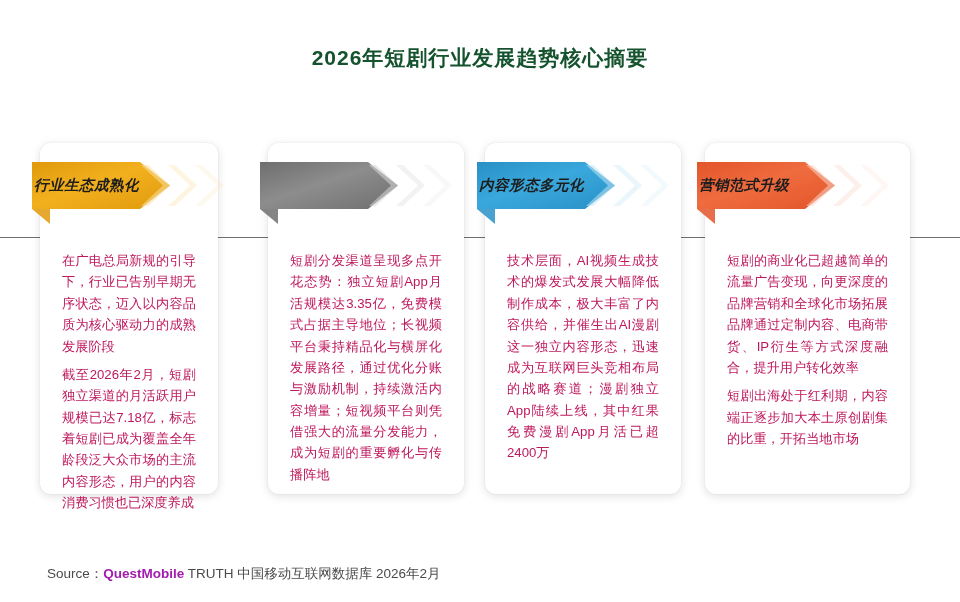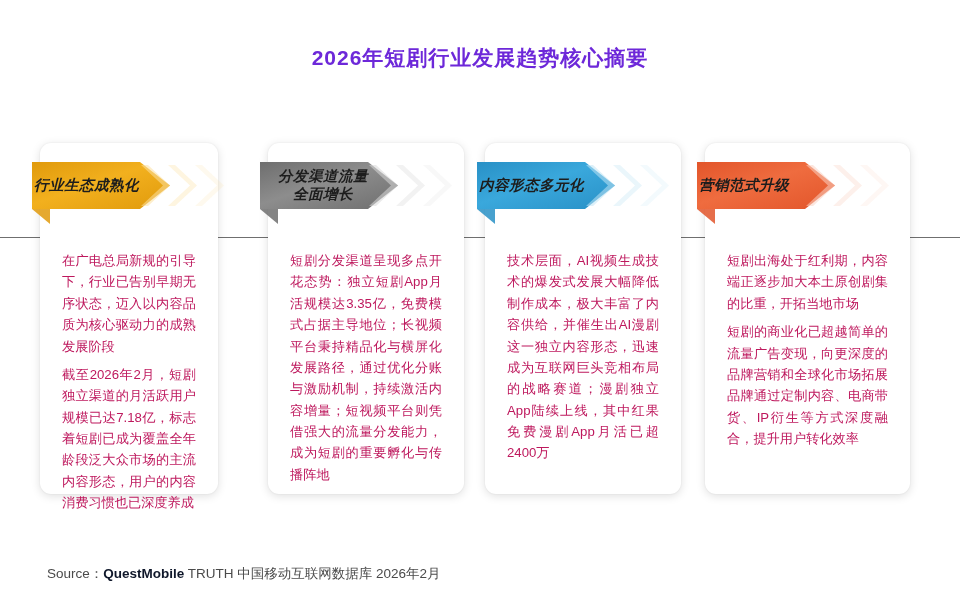--- a/index.html
+++ b/index.html
@@ -9,21 +9,21 @@
     font-family:"Liberation Sans","DejaVu Sans",sans-serif;
     position:relative;overflow:hidden;
     color:#3c3c3c;
   }
   #page{position:absolute;inset:0;background:#fff;}
 
   
   .page-title{
     position:absolute;top:44px;left:0;width:960px;
     text-align:center;
-    font-size:21px;font-weight:bold;color:#6d28d9;
+    font-size:21px;font-weight:bold;color:#14532d;
     letter-spacing:1px;
   }
 
   
   .timeline-line{
     position:absolute;left:0;top:237px;width:960px;height:1px;
     background:#6f6f6f;
   }
   .timeline-dot{
     position:absolute;top:230px;width:15px;height:15px;border-radius:50%;
@@ -57,21 +57,21 @@
     text-align:justify;
   }
   .card-body p{margin:0 0 7px 0;}
   .card-body p:last-child{margin-bottom:0;}
 
   
   .source{
     position:absolute;left:47px;top:565px;
     font-size:13.5px;color:#4a4a4a;white-space:nowrap;
   }
-  .source .brand{color:#0f172a;font-weight:bold;}
+  .source .brand{color:#a21caf;font-weight:bold;}
   .source span{vertical-align:baseline;}
 </style>
 </head>
 <body>
 
 <div id="page">
 
   <div class="page-title">2026年短剧行业发展趋势核心摘要</div>
 
   <div class="timeline-line"></div>
@@ -116,22 +116,20 @@
                 <stop offset="45%" stop-color="#8d8d8d"></stop>
                 <stop offset="100%" stop-color="#6e6e6e"></stop>
               </linearGradient>
             </defs>
             <path d="M 4 47 L 22 47 L 22 62 Z" fill="#6e6e6e" opacity="0.85"></path>
             <path d="M 4 0 L 112 0 L 142 23.5 L 112 47 L 4 47 Z" fill="url(#g1)"></path>
             <path d="M 120 3 L 142 23.5 L 120 44 L 113 44 L 135 23.5 L 113 3 Z" fill="#d8d8d8" opacity="0.55"></path>
             <path d="M 147 3 L 169 23.5 L 147 44 L 140 44 L 162 23.5 L 140 3 Z" fill="#d8d8d8" opacity="0.33"></path>
             <path d="M 174 3 L 196 23.5 L 174 44 L 167 44 L 189 23.5 L 167 3 Z" fill="#d8d8d8" opacity="0.18"></path>
           </svg>
-          <div class="banner-text two-line">分发渠道流量
-全面增长</div>
         </div>
         <div class="card-body" style="width: 152px;">
           <p>短剧分发渠道呈现多点开花态势：独立短剧App月活规模达3.35亿，免费模式占据主导地位；长视频平台秉持精品化与横屏化发展路径，通过优化分账与激励机制，持续激活内容增量；短视频平台则凭借强大的流量分发能力，成为短剧的重要孵化与传播阵地</p>
         </div>
       </div>
       <div class="card" style="left: 485px; width: 196px;">
         <div class="banner-wrap">
           <svg class="banner-svg" width="240" height="62" viewBox="0 0 240 62">
             <defs>
               <linearGradient id="g2" x1="0" y1="0" x2="1" y2="1">
@@ -164,22 +162,22 @@
             </defs>
             <path d="M 4 47 L 22 47 L 22 62 Z" fill="#e2552a" opacity="0.85"></path>
             <path d="M 4 0 L 112 0 L 142 23.5 L 112 47 L 4 47 Z" fill="url(#g3)"></path>
             <path d="M 120 3 L 142 23.5 L 120 44 L 113 44 L 135 23.5 L 113 3 Z" fill="#fad2c2" opacity="0.55"></path>
             <path d="M 147 3 L 169 23.5 L 147 44 L 140 44 L 162 23.5 L 140 3 Z" fill="#fad2c2" opacity="0.33"></path>
             <path d="M 174 3 L 196 23.5 L 174 44 L 167 44 L 189 23.5 L 167 3 Z" fill="#fad2c2" opacity="0.18"></path>
           </svg>
           <div class="banner-text">营销范式升级</div>
         </div>
         <div class="card-body" style="width: 161px;">
+          <p>短剧的商业化已超越简单的流量广告变现，向更深度的品牌营销和全球化市场拓展品牌通过定制内容、电商带货、IP衍生等方式深度融合，提升用户转化效率</p>
           <p>短剧出海处于红利期，内容端正逐步加大本土原创剧集的比重，开拓当地市场</p>
-          <p>短剧的商业化已超越简单的流量广告变现，向更深度的品牌营销和全球化市场拓展品牌通过定制内容、电商带货、IP衍生等方式深度融合，提升用户转化效率</p>
         </div>
       </div>
     </div>
 
   <div class="source">
     <span>Source：</span><span class="brand">QuestMobile</span><span> TRUTH 中国移动互联网数据库 2026年2月</span>
   </div>
 
 </div>
 

